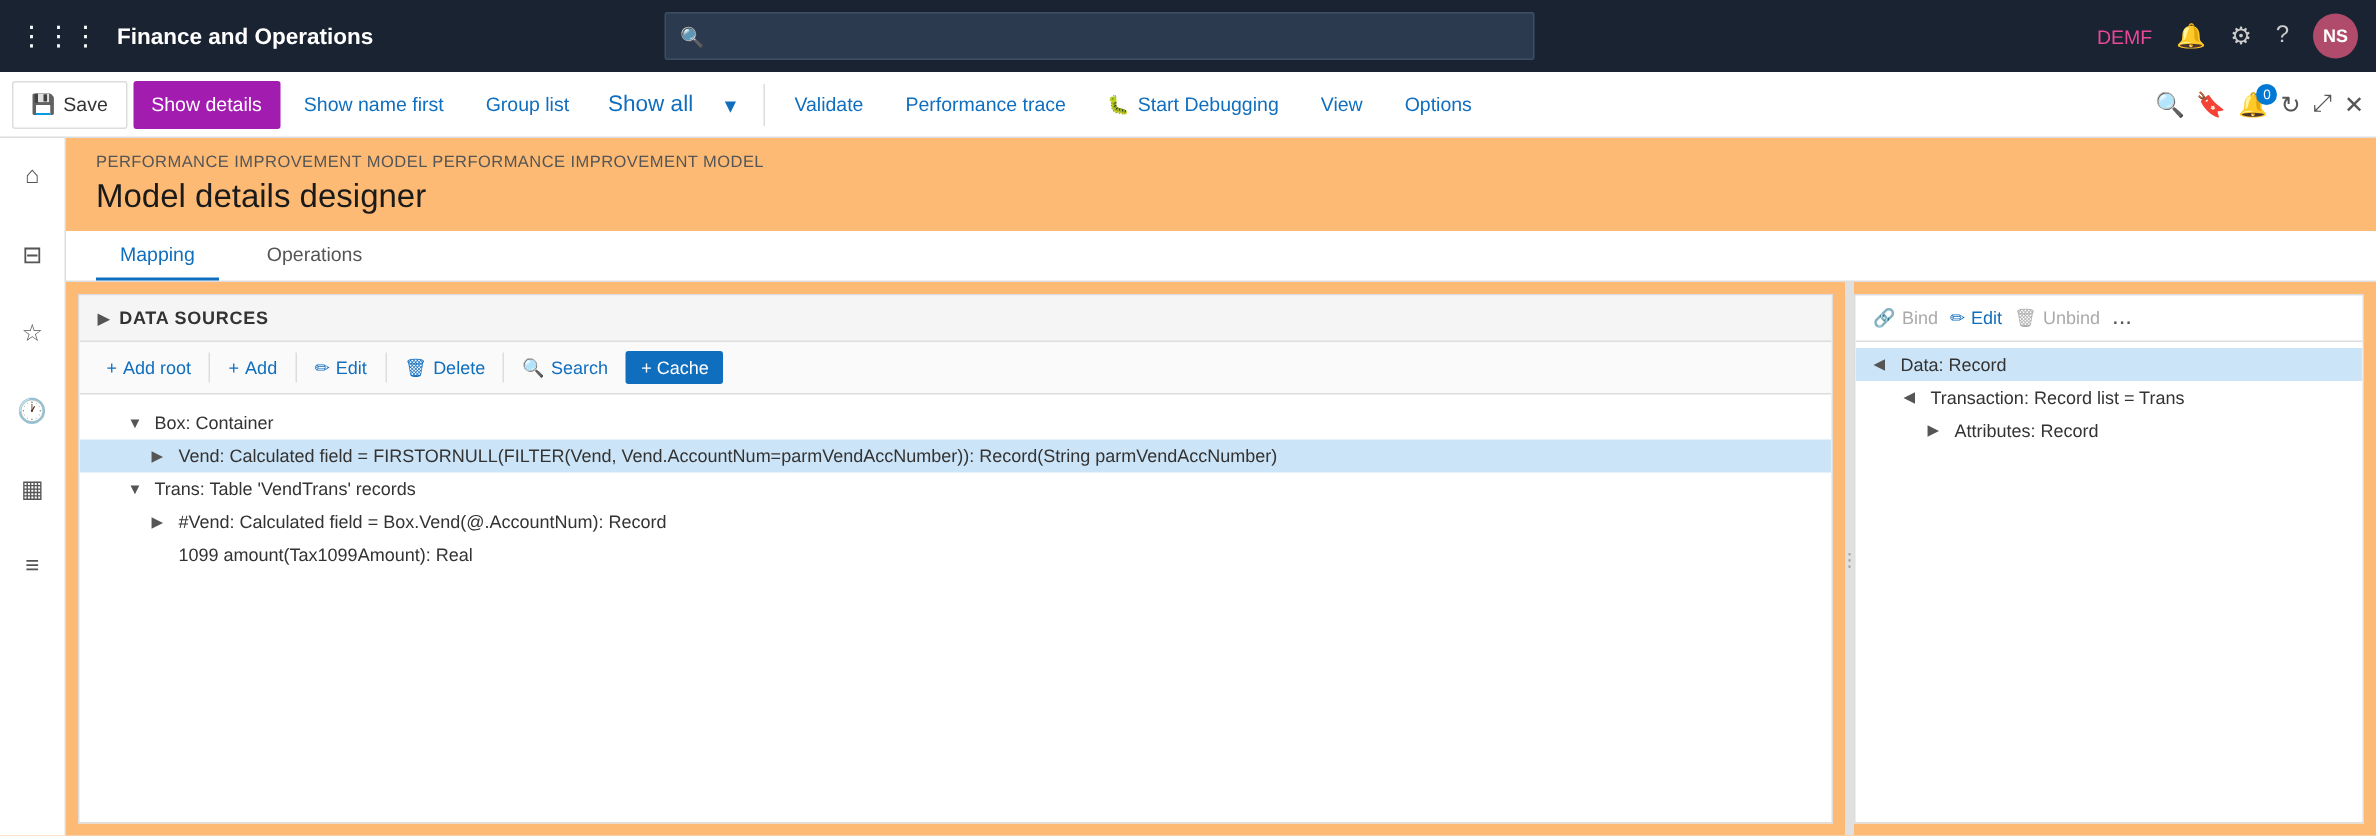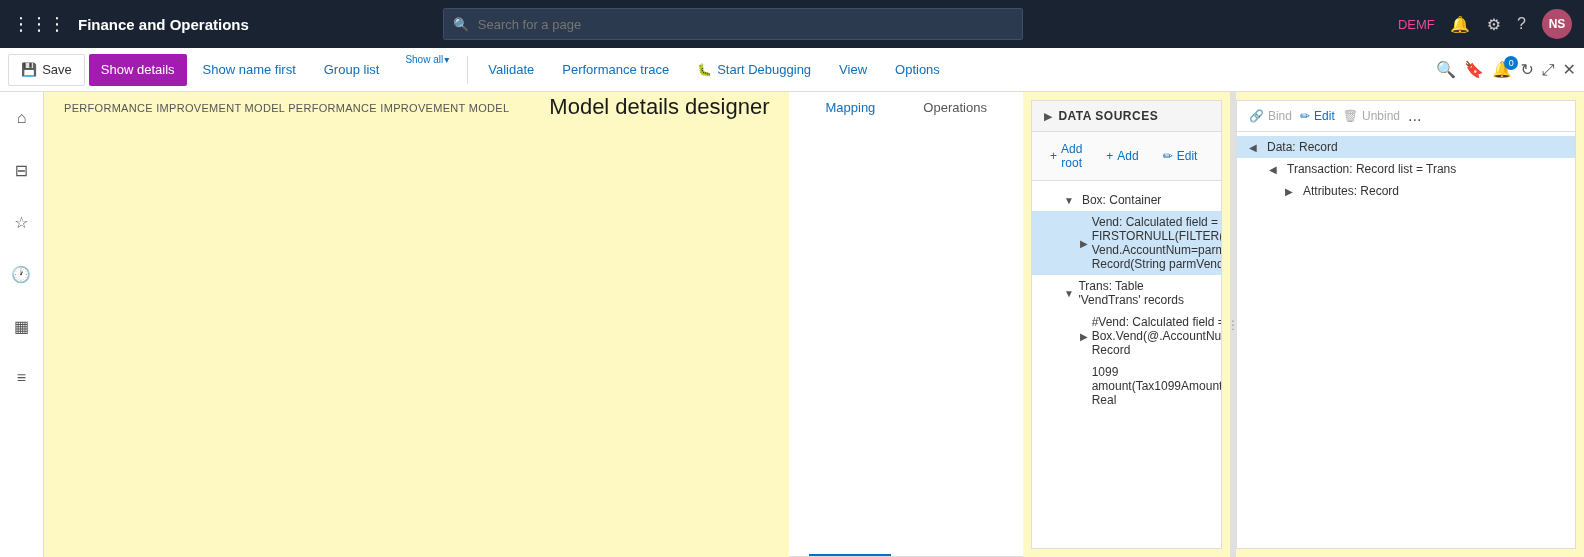--- a/index.html
+++ b/index.html
@@ -81,24 +81,24 @@
       background: #a21caf;
       color: #fff;
     }
     .toolbar .btn-save {
       border: 1px solid #ddd;
       color: #333;
     }
     .toolbar .separator { width: 1px; height: 28px; background: #ddd; margin: 0 4px; }
     .toolbar .btn-text { color: #106ebe; }
     .toolbar .show-all-btn {
-      display: flex; gap: 1px;
+      display: flex; align-items: center; gap: 21px;
       padding: 0 10px; height: 32px;
       border: none; background: transparent;
-      color: #106ebe; cursor: pointer; font-size: 10px;
+      color: #106ebe; cursor: pointer; font-size: 15px;
     }
     .toolbar-right { margin-left: auto; display: flex; align-items: center; gap: 8px; }
     .toolbar-right .icon-toolbar { color: #555; font-size: 16px; cursor: pointer; }
     .toolbar-right .badge {
       position: relative;
     }
     .toolbar-right .badge-count {
       position: absolute;
       top: -4px; right: -6px;
       background: #0078d4;
@@ -130,23 +130,23 @@
       cursor: pointer;
       width: 36px; height: 36px;
       display: flex; align-items: center; justify-content: center;
       border-radius: 2px;
     }
 
     
     .main-content {
       flex: 1;
       display: flex;
-      flex-direction: row;
+      flex-direction: column;
       overflow: hidden;
-      background: #fef9c3;
+      background: #fdba74;
     }
     .breadcrumb {
       padding: 10px 20px 2px;
       font-size: 11px;
       color: #555;
       text-transform: uppercase;
       letter-spacing: 0.3px;
     }
     .page-title {
       padding: 2px 20px 10px;
@@ -323,21 +323,20 @@
     ::-webkit-scrollbar-thumb { background: #c1c1c1; border-radius: 3px; }
   </style>
 </head>
 <body>
 
 <div class="top-nav">
   <span class="apps-icon">⋮⋮⋮</span>
   <span class="app-title">Finance and Operations</span>
   <div class="search-bar">
     <span class="search-icon-top">🔍</span>
-    <input type="text" placeholder="Search for a page" style="">
   </div>
   <div class="top-nav-right">
     <span class="nav-item">DEMF</span>
     <span class="icon-btn">🔔</span>
     <span class="icon-btn">⚙</span>
     <span class="icon-btn">?</span>
     <div class="avatar">NS</div>
   </div>
 </div>
 

